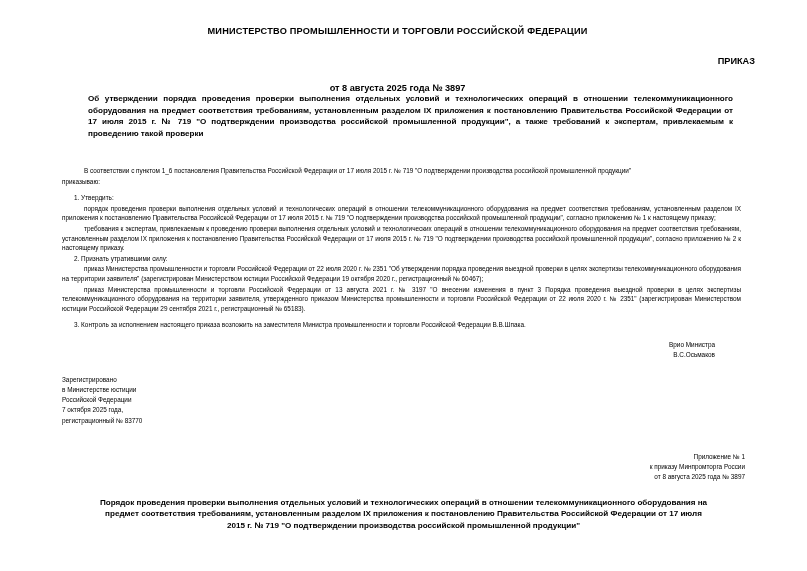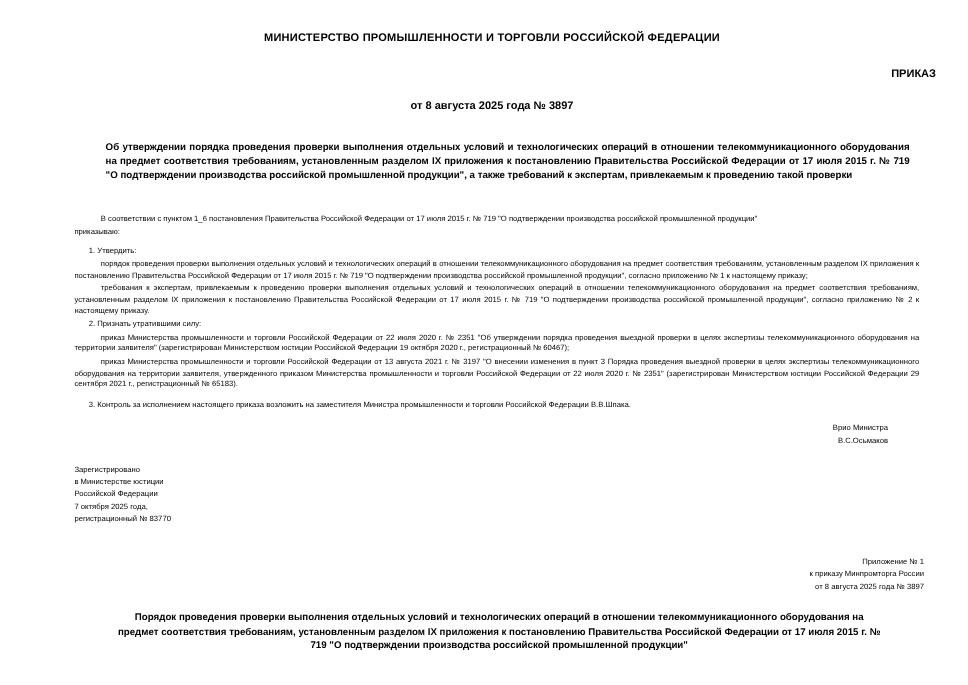--- a/index.html
+++ b/index.html
@@ -12,42 +12,41 @@
     height: 571px;
     font-family: "Liberation Sans", sans-serif;
     color: #000000;
     overflow: hidden;
   }
   .page {
     position: relative;
     width: 807px;
     height: 555px;
     box-sizing: border-box;
-    padding: 26px 27px 10px 40px;
+    padding: 26px 52px 10px 40px;
   }
   .org-title {
     text-align: center;
     font-size: 9.2px;
     font-weight: bold;
     letter-spacing: 0.2px;
   }
   .doc-type {
     text-align: right;
     font-size: 9.2px;
     font-weight: bold;
     margin-top: 20px;
   }
   .doc-date {
     text-align: center;
     font-size: 9.2px;
     font-weight: bold;
     margin-top: 17px;
   }
   .doc-subject {
-    margin-top: 24px;
     padding: 0 22px 0 48px;
     text-align: justify;
     font-size: 8.1px;
     font-weight: bold;
     line-height: 1.45;
   }
   .body-block {
     margin-top: 26px;
     padding: 0 14px 0 22px;
     font-size: 6.4px;

